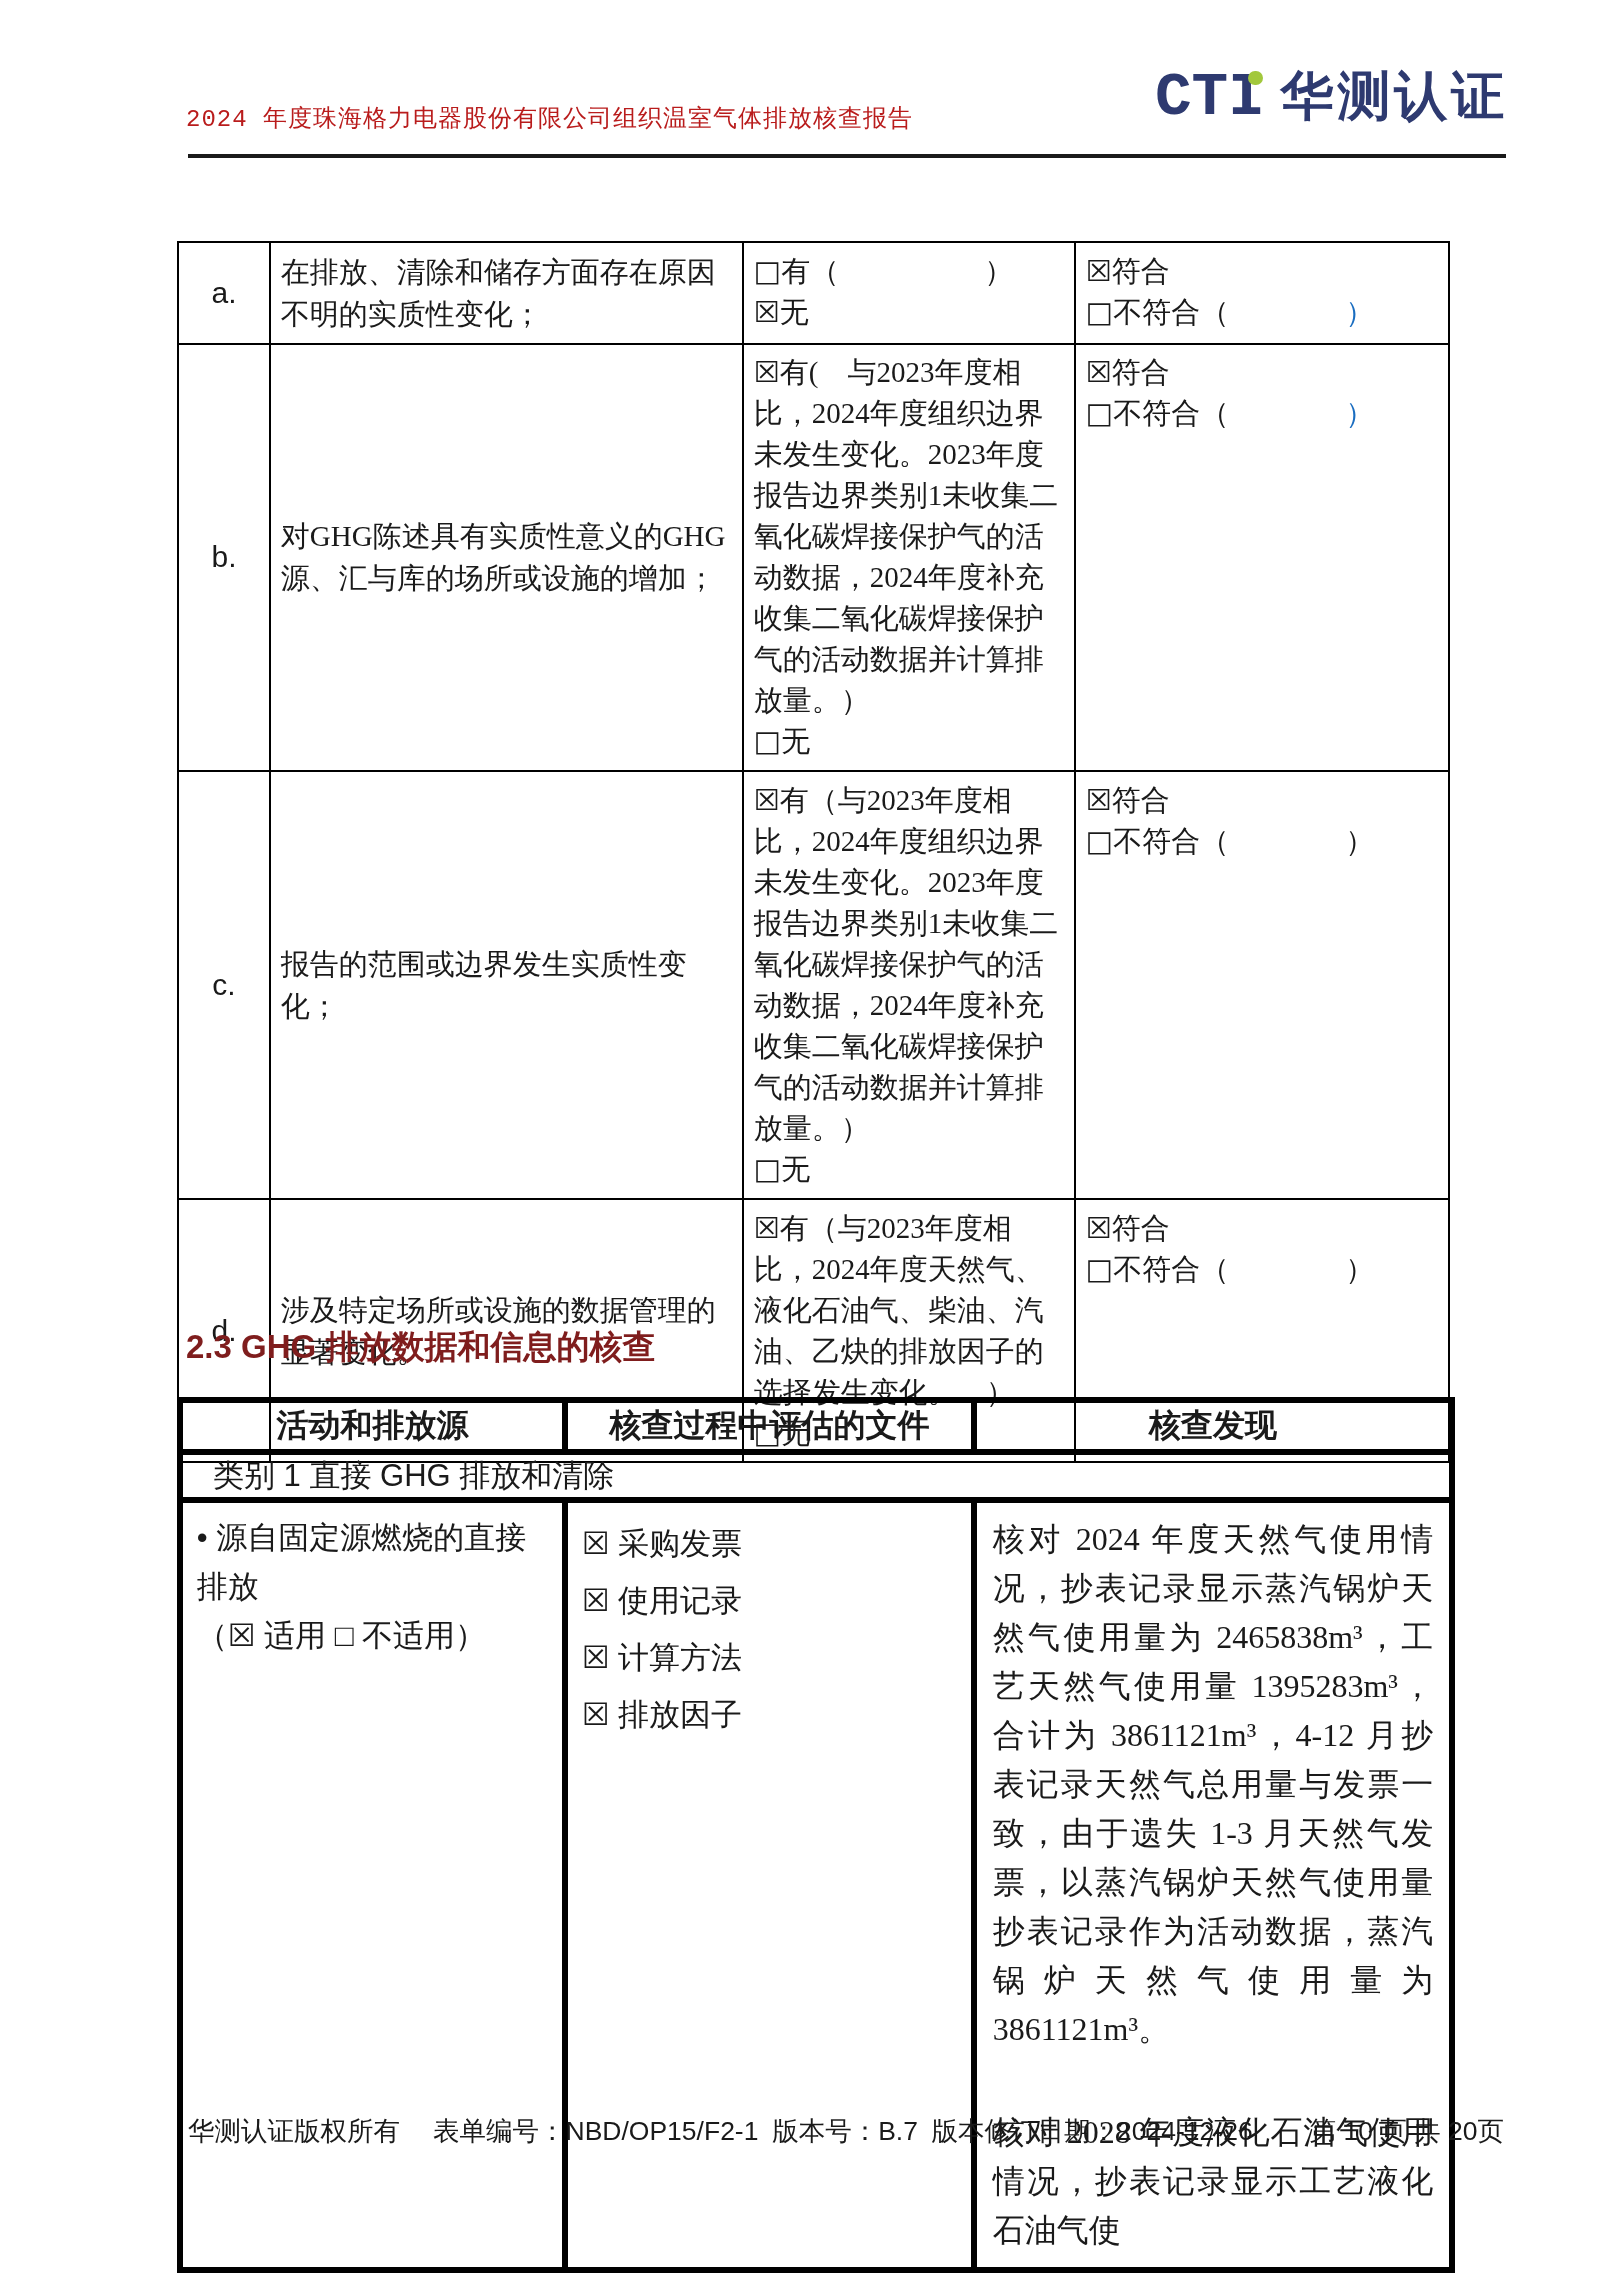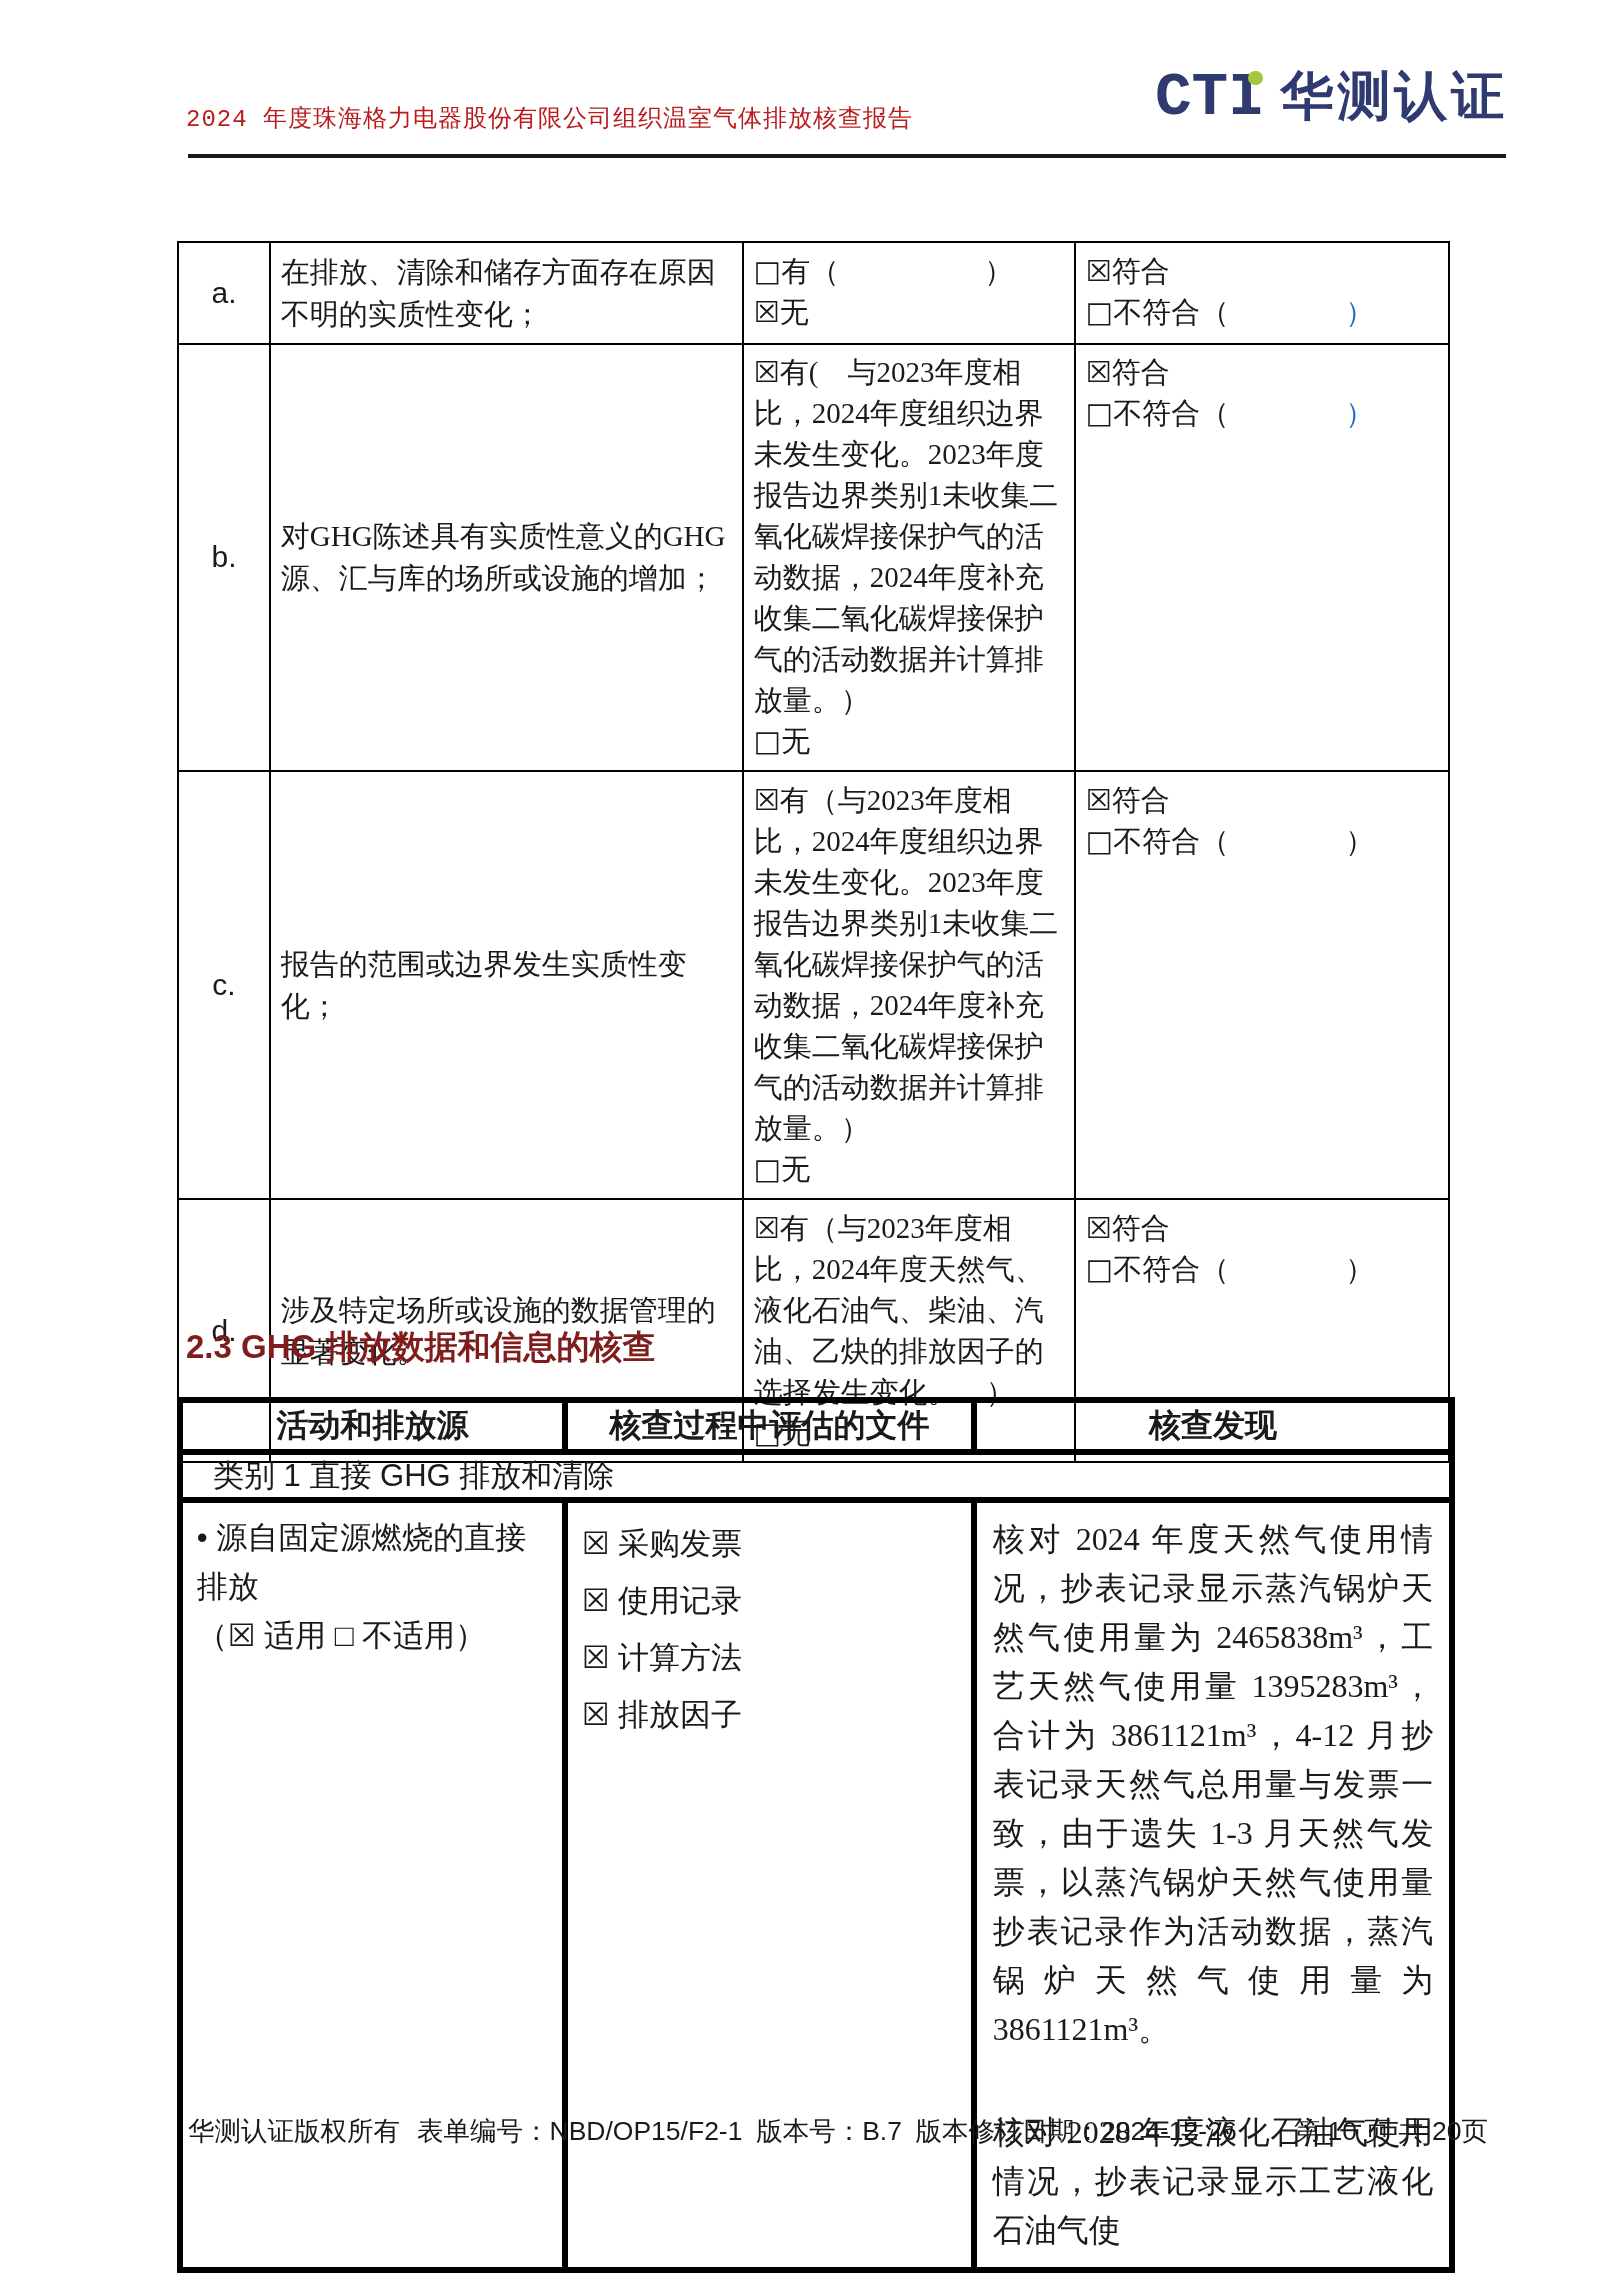--- a/index.html
+++ b/index.html
@@ -47,21 +47,21 @@
   .t2 .content td{height:590px;vertical-align:top;}
   .src-cell{padding:9.8px 13.7px;line-height:49px;font-family:"Liberation Sans",sans-serif;}
   .doc-cell{padding:11.8px 13.7px;line-height:56px;font-family:"Liberation Sans",sans-serif;}
   .find-cell{padding:11.8px 15.7px;font-family:"Liberation Serif",serif;}
   .find-cell p{margin:0;font-size:32px;line-height:49px;text-align:justify;}
   .find-cell p + p{margin-top:54px;}
 
   
   .doc-footer{position:absolute;left:188px;top:2113px;font-size:26.5px;white-space:nowrap;
               font-family:"Liberation Sans",sans-serif;color:#1a1a1a;}
-  .doc-footer .sep-lg{margin-left:17px;}
+  .doc-footer .sep-lg{margin-left:33px;}
   .doc-footer .sep-sm{margin-left:13.7px;}
   .doc-footer .sep-xl{margin-left:57px;}
 </style>
 </head>
 <body>
 
 <div class="page">
 
   <div class="doc-title">2024 年度珠海格力电器股份有限公司组织温室气体排放核查报告</div>
   <div class="logo">

